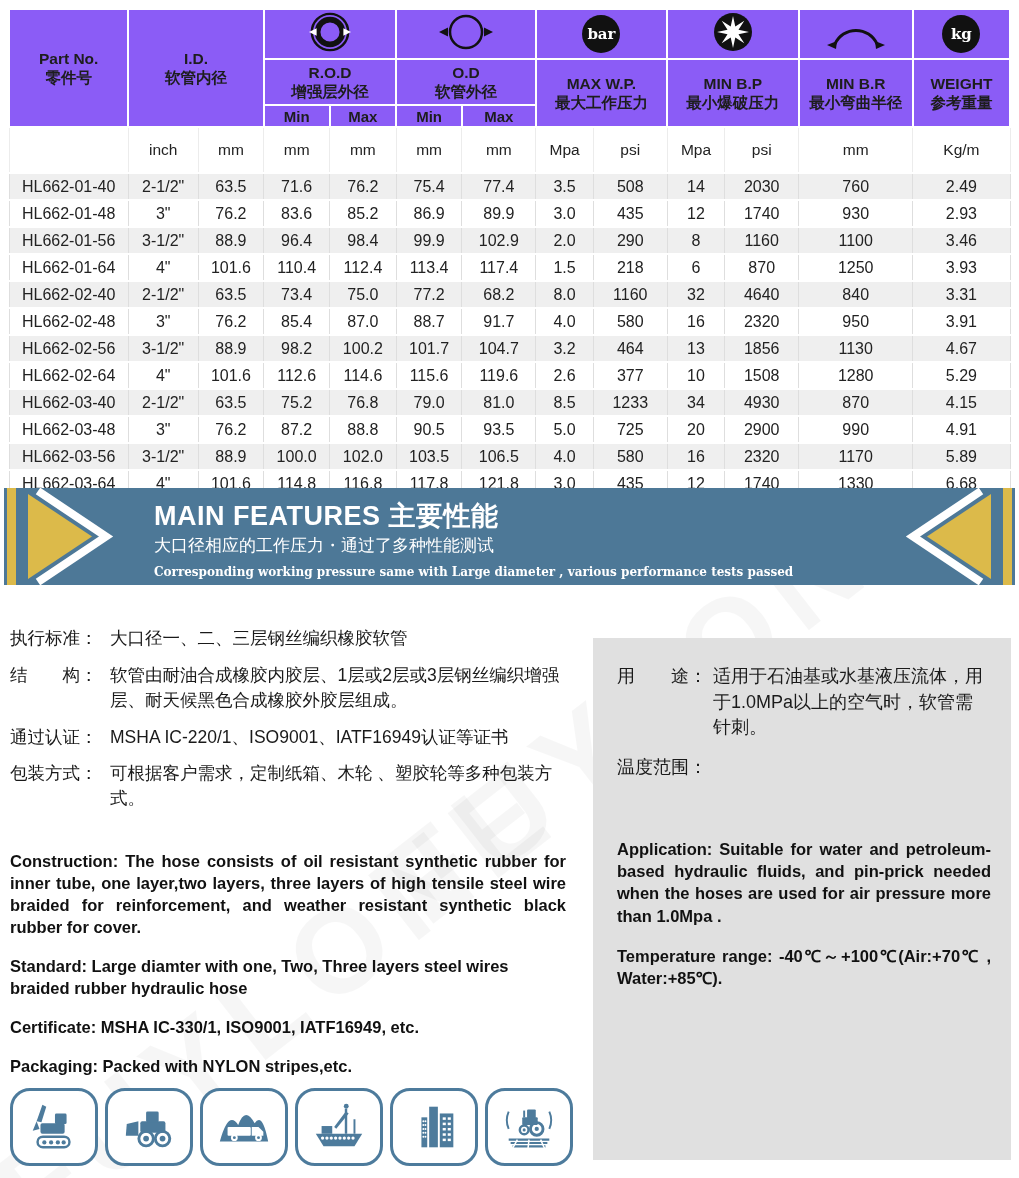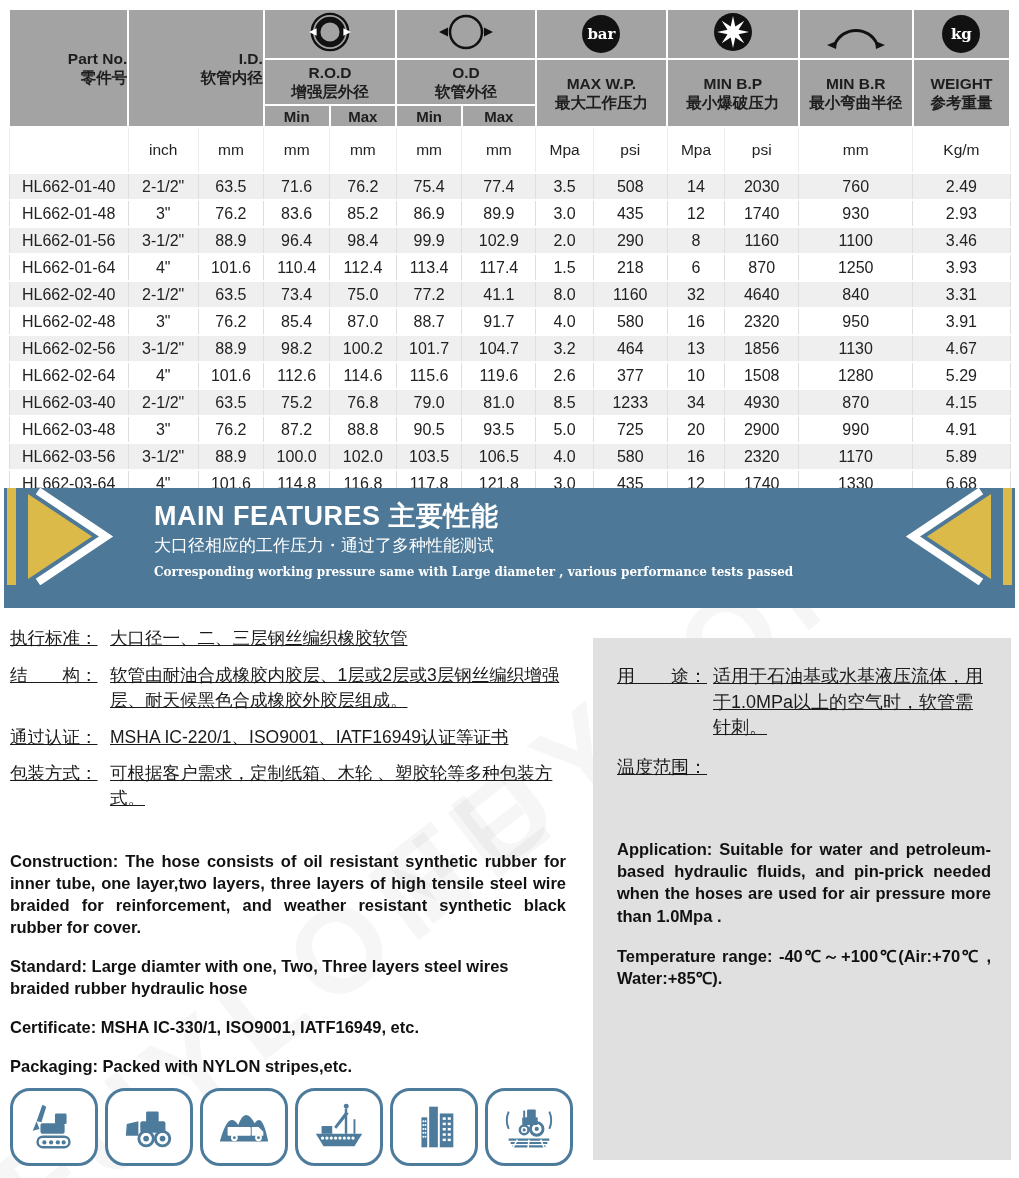--- a/index.html
+++ b/index.html
@@ -6,51 +6,51 @@
   .page{position:relative;width:1019px;height:1178px;background:#ffffff;overflow:hidden;
         font-family:"Liberation Sans",sans-serif;color:#1a1a1a;}
 
   
   .wm{position:absolute;font-weight:bold;font-size:120px;letter-spacing:14px;
       color:rgba(0,0,0,0.035);transform:rotate(-38deg);white-space:nowrap;pointer-events:none;}
 
   
   .spec-table-wrap{position:absolute;left:8px;top:8px;width:1003px;}
   table.spec{border-collapse:collapse;table-layout:fixed;width:1003px;font-size:16px;}
-  table.spec thead td{background:#a3a3a3;border:2px solid #fff;text-align:center;
+  table.spec thead td{background:#8b5cf6;border:2px solid #fff;text-align:center;
       color:#1d1d1d;vertical-align:middle;padding:0;}
   .icon-cell{height:46px;}
-  .hdr-label{font-size:15.5px;font-weight:600;line-height:1.25;height:44px;text-align:right;}
+  .hdr-label{font-size:15.5px;font-weight:600;line-height:1.25;height:44px;}
   .hdr-label .zh{font-weight:600;}
   .hdr-sub{height:20px;font-size:15px;font-weight:600;}
   .units-body td{background:#fff;height:20px;text-align:center;font-size:15.5px;
       border:1px solid #ececec;color:#222;padding:12px;}
   .data-body td{height:25px;text-align:center;color:#222;padding:0;
       border-top:2px solid #fff;border-bottom:2px solid #fff;
       border-left:1px solid #dedede;border-right:1px solid #dedede;}
   .data-body tr:nth-child(odd) td{background:#efefef;}
   .data-body tr:nth-child(even) td{background:#ffffff;}
 
   .black-badge{display:inline-flex;align-items:center;justify-content:center;
       width:38px;height:38px;border-radius:50%;background:#111;color:#fff;
       font-weight:bold;font-size:15px;font-family:"DejaVu Serif",serif;}
 
   
-  .banner{position:absolute;left:4px;top:488px;width:1011px;height:120px;background:#4d7897;}
+  .banner{position:absolute;left:4px;top:488px;width:1011px;height:97px;background:#4d7897;}
   .banner .chev{position:absolute;top:0;height:97px;width:120px;}
   .banner .chev.left{left:0;}
   .banner .chev.right{right:0;transform:scaleX(-1);}
   .banner-text{position:absolute;left:150px;top:10px;color:#fff;}
   .banner-title{font-size:27px;font-weight:bold;letter-spacing:0.5px;}
   .banner-line-zh{font-size:17px;}
   .banner-line-en{font-size:12px;margin-top:8px;font-family:"DejaVu Serif","Liberation Serif",serif;font-weight:bold;text-align:right;}
 
   
   .zh-specs{position:absolute;left:10px;top:626px;width:562px;font-size:17.5px;line-height:1.42;}
-  .spec-item{display:flex;margin-bottom:12px;text-decoration:underline;}
+  .spec-item{display:flex;margin-bottom:12px;}
   .spec-label{flex:0 0 100px;white-space:pre;}
   .spec-text{flex:1;}
 
   
   .right-panel{position:absolute;left:593px;top:638px;width:418px;height:522px;
       background:#e0e0e0;box-sizing:border-box;padding:26px 20px 0 24px;}
   .right-panel .spec-item{font-size:18px;line-height:1.42;margin-bottom:14px;}
   .right-panel .spec-label{flex:0 0 96px;}
   .en-right{margin-top:58px;}
   .en-par{font-size:16.5px;font-weight:bold;line-height:1.34;color:#111;
@@ -258,21 +258,21 @@
             <td>1250</td>
             <td>3.93</td>
           </tr>
           <tr>
             <td>HL662-02-40</td>
             <td>2-1/2"</td>
             <td>63.5</td>
             <td>73.4</td>
             <td>75.0</td>
             <td>77.2</td>
-            <td>41.1</td>
+            <td>68.2</td>
             <td>8.0</td>
             <td>1160</td>
             <td>32</td>
             <td>4640</td>
             <td>840</td>
             <td>3.31</td>
           </tr>
           <tr>
             <td>HL662-02-48</td>
             <td>3"</td>

